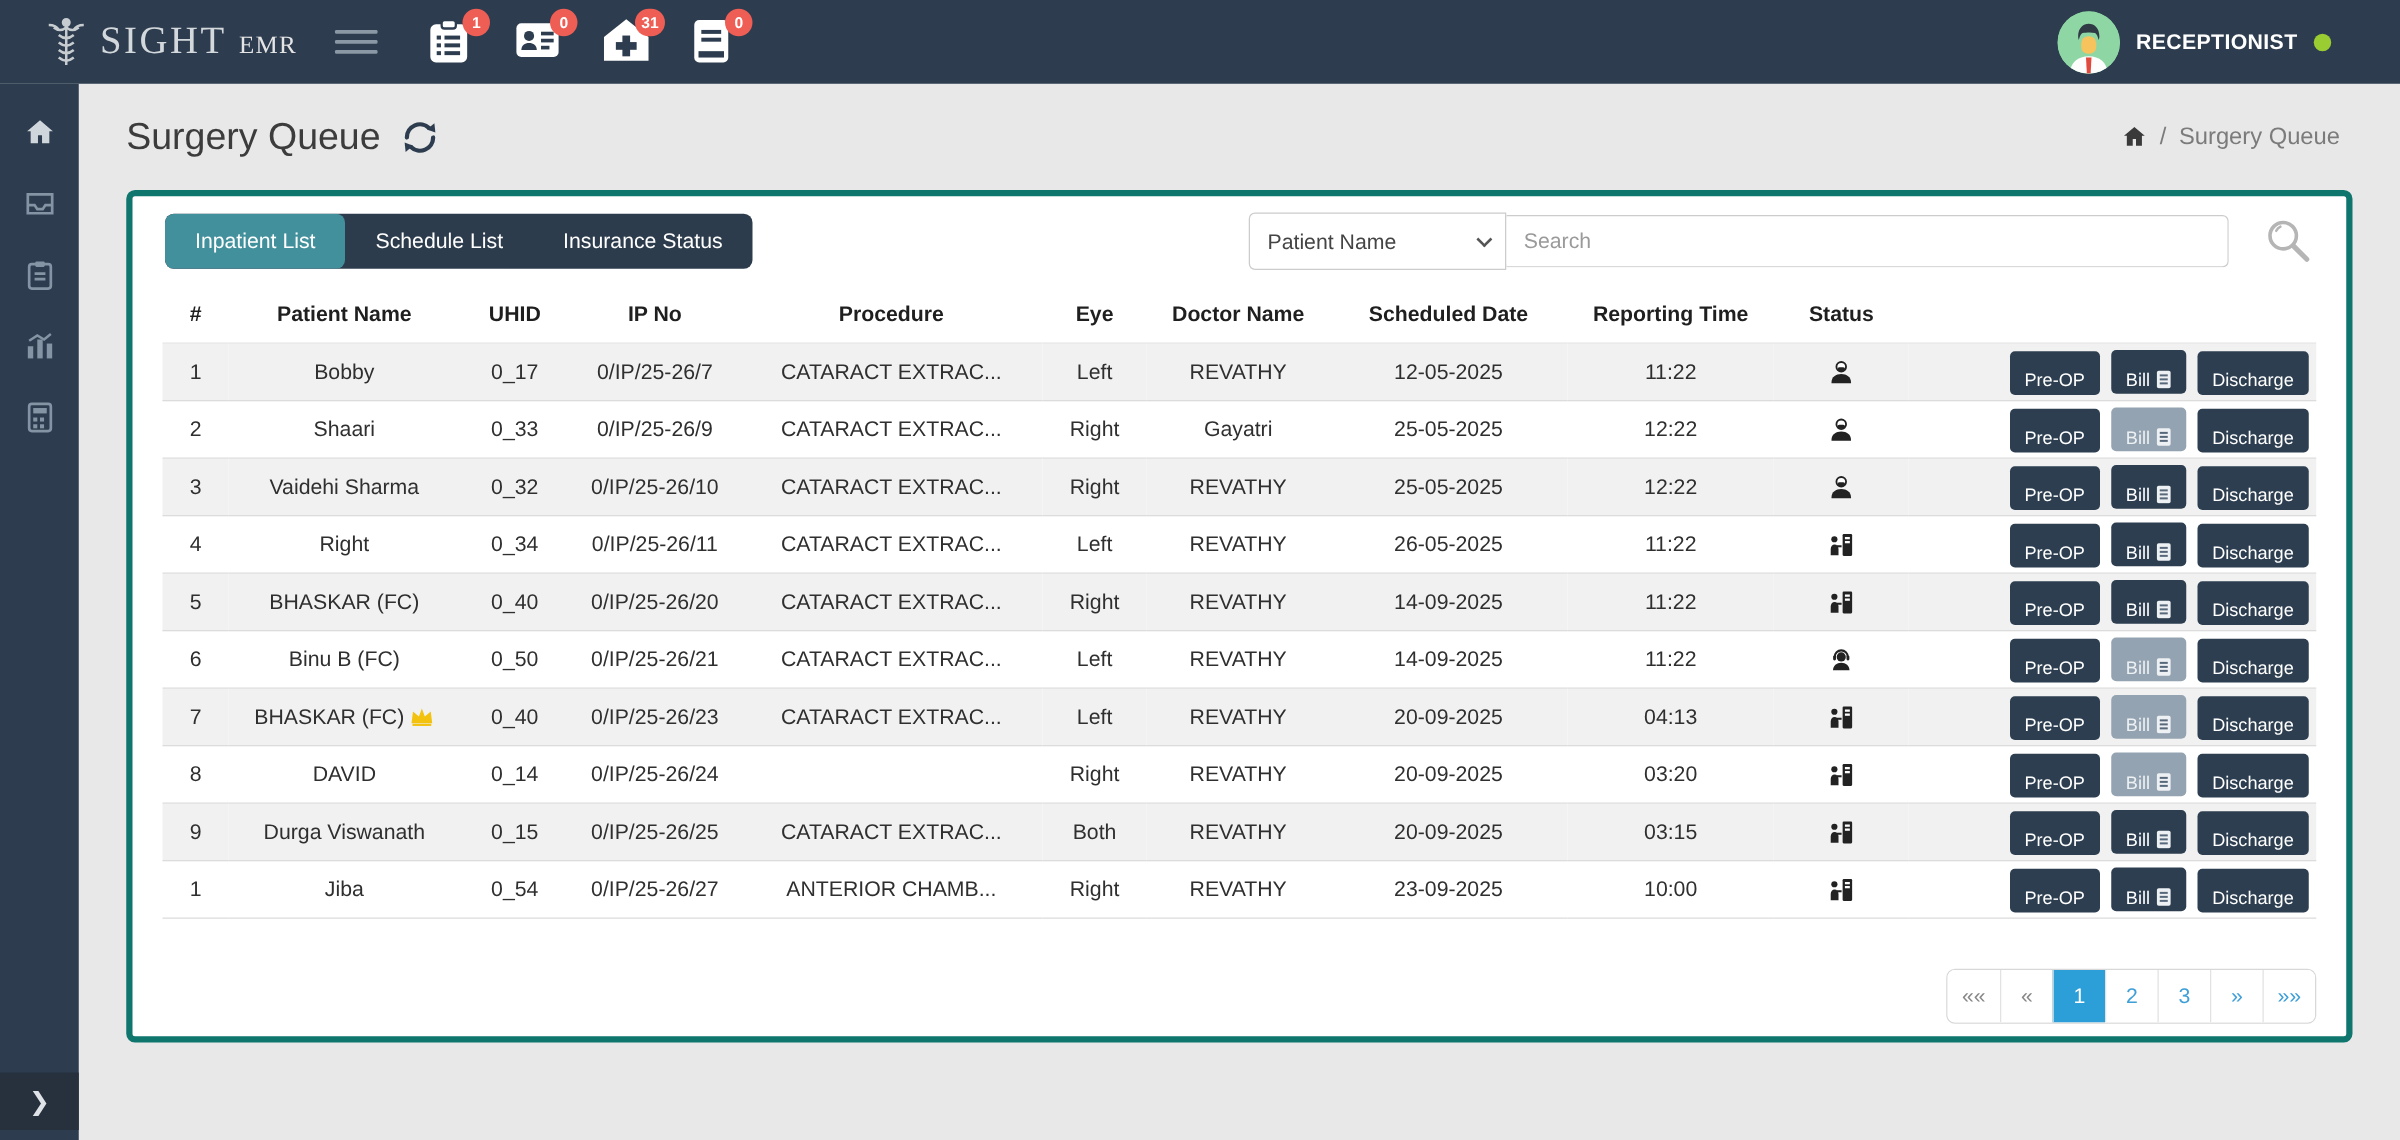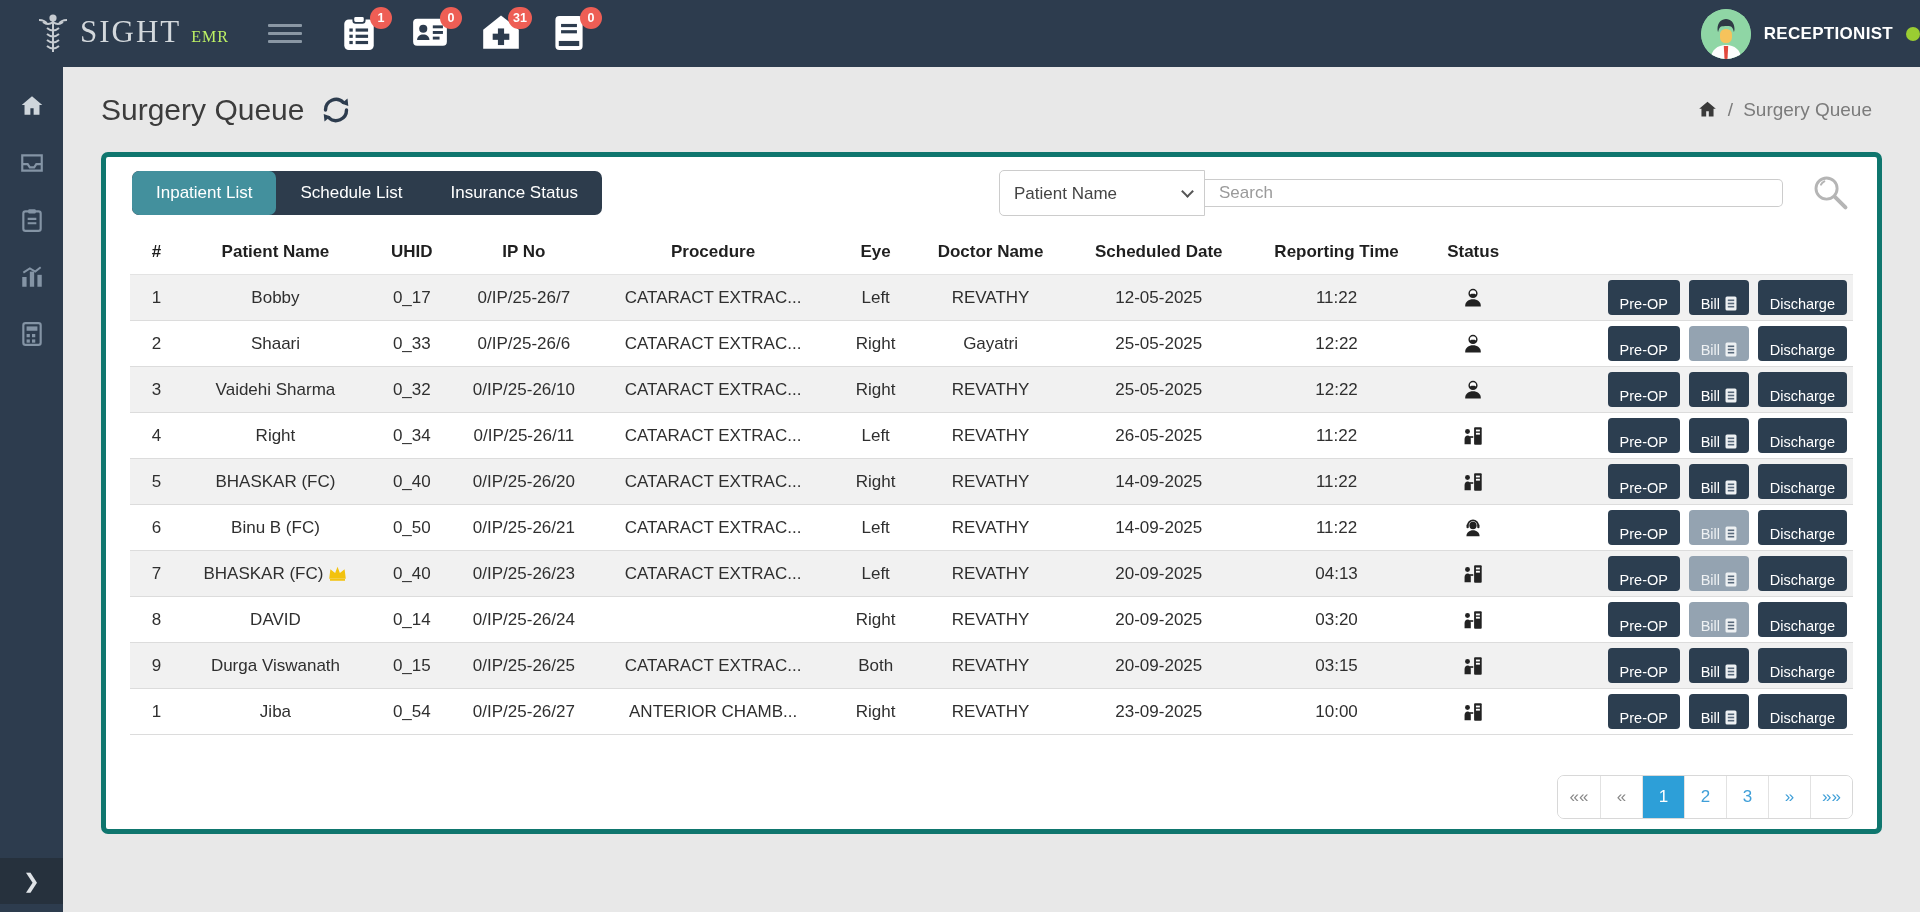--- a/index.html
+++ b/index.html
@@ -11,30 +11,30 @@
     --badge:#ee5e55; --pg-active:#2d9fd8; --link:#3f9fd8; --online:#9acd32;
   }
 
   
   .navbar { position:absolute; left:0; top:0; width:1920px; height:67px;
             background:var(--navbar); display:flex; align-items:center; z-index:5; }
   .brand { display:flex; align-items:baseline; gap:10px; padding-left:36px; width:250px; }
   .brand svg { align-self:center; }
   .brand-name { font-family:"Liberation Serif", serif; font-size:31px; letter-spacing:2px;
                 color:#d3d8dc; }
-  .brand-suffix { font-family:"Liberation Serif", serif; font-size:16px; letter-spacing:1px;
-                  color:#bef264; }
+  .brand-suffix { font-family:"Liberation Serif", serif; font-size:20px; letter-spacing:1px;
+                  color:#e5e5e5; }
   .hamburger { margin-left:18px; width:34px; cursor:pointer; }
   .hamburger span { display:block; height:3px; background:#8a97a4; margin:5px 0; border-radius:1px; }
   .nav-icons { display:flex; gap:30px; margin-left:40px; }
   .nav-icon { position:relative; width:40px; height:40px; cursor:pointer; }
   .nav-badge { position:absolute; top:-7px; right:-10px; min-width:22px; height:22px;
                padding:0 5px; background:var(--badge); border-radius:11px; color:#fff;
                font-size:12.5px; font-weight:bold; text-align:center; line-height:22px; }
-  .nav-right { margin-left:auto; display:flex; align-items:center; gap:13px; cursor:pointer; }
+  .nav-right { margin-left:auto; display:flex; align-items:center; gap:13px; padding-right:55px; cursor:pointer; }
   .avatar { width:50px; height:50px; border-radius:50%; overflow:hidden; background:#8fd6a5; }
   .role { color:#fff; font-weight:bold; font-size:17px; letter-spacing:.3px; }
   .online-dot { width:14px; height:14px; border-radius:50%; background:var(--online); }
 
   
   .sidebar { position:absolute; left:0; top:67px; width:63px; height:845px;
              background:var(--navbar); }
   .side-icons { display:flex; flex-direction:column; align-items:center; padding-top:26px; gap:31px; }
   .side-icons .sicon { width:26px; height:26px; cursor:pointer; }
   .side-expand { position:absolute; bottom:8px; left:0; width:63px; height:46px;
@@ -63,21 +63,21 @@
 
   .searchbar { margin-left:auto; display:flex; align-items:center; }
   .sel-wrap { position:relative; }
   select.filter { appearance:none; -webkit-appearance:none; width:206px; height:46px;
                   border:1px solid #ccc; border-radius:5px 0 0 5px; background:#fff;
                   font-size:17px; color:#444; padding:0 30px 0 14px;
                   font-family:"Liberation Sans", sans-serif; }
   .sel-caret { position:absolute; right:13px; top:17px; width:9px; height:9px;
                border-right:2px solid #555; border-bottom:2px solid #555;
                transform:rotate(45deg); pointer-events:none; }
-  input.search { width:578px; height:28px; border:1px solid #ccc; border-left:none;
+  input.search { width:578px; height:42px; border:1px solid #ccc; border-left:none;
                  border-radius:0 5px 5px 0; font-size:17px; padding:0 14px; color:#14532d;
                  font-family:"Liberation Sans", sans-serif; }
   input.search::placeholder { color:#9a9a9a; }
   .mag { margin-left:28px; cursor:pointer; }
 
   
   .table-wrap { padding:14px 24px 0 24px; }
   table { width:100%; border-collapse:collapse; font-size:17px; color:#2f2f2f; }
   th { font-weight:bold; color:#1f1f1f; padding:12px 4px; text-align:center;
        border-bottom:1px solid #e3e3e3; }
@@ -354,21 +354,21 @@
                   <rect x="2.8" y="9.9" width="6.4" height="1.6" fill="#57687a"></rect>
                 </svg></button>
       <button class="btn"><span>Discharge</span></button>
     </td>
   </tr>
 
   <tr>
     <td>2</td>
     <td><span>Shaari</span></td>
     <td>0_33</td>
-    <td>0/IP/25-26/6</td>
+    <td>0/IP/25-26/9</td>
     <td>CATARACT EXTRAC...</td>
     <td>Right</td>
     <td>Gayatri</td>
     <td>25-05-2025</td>
     <td>12:22</td>
     <td>
       <svg class="status-icon">
                 <use href="#icon-surgeon"></use>
               </svg>
     </td>

